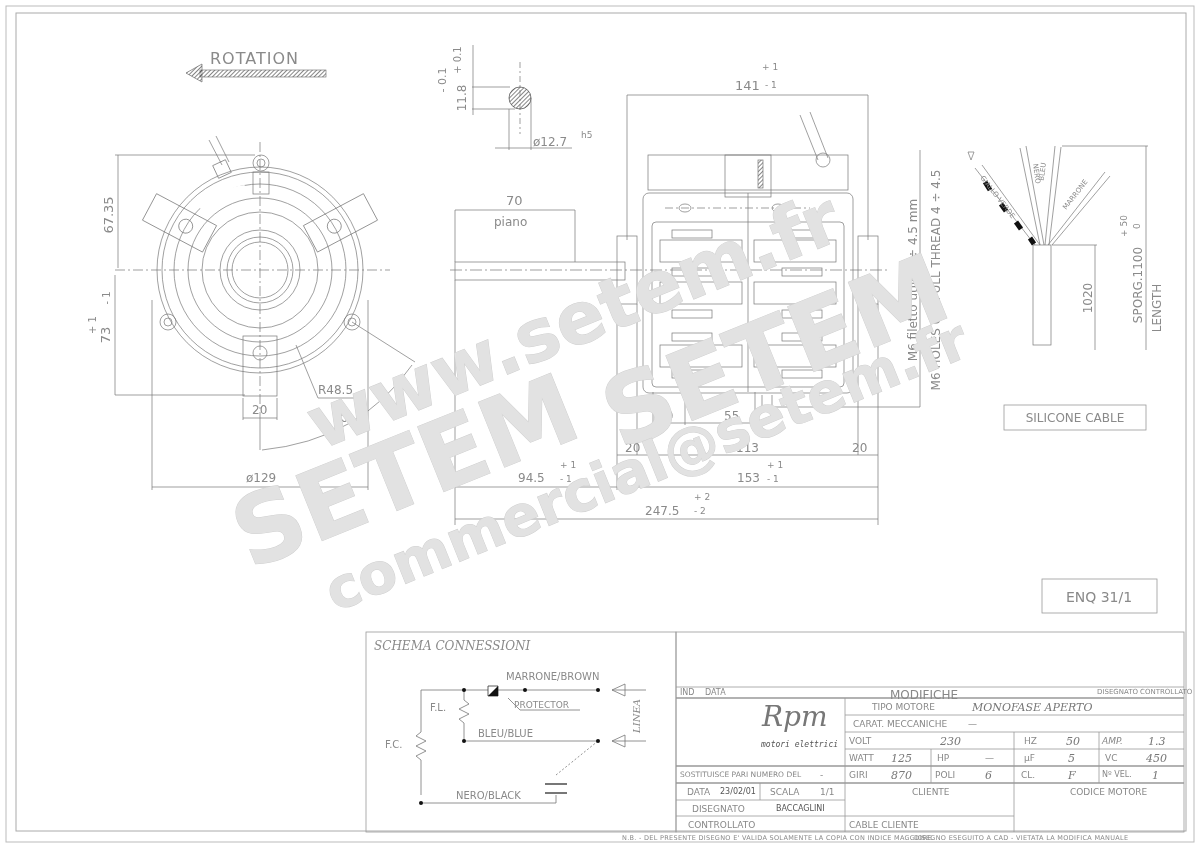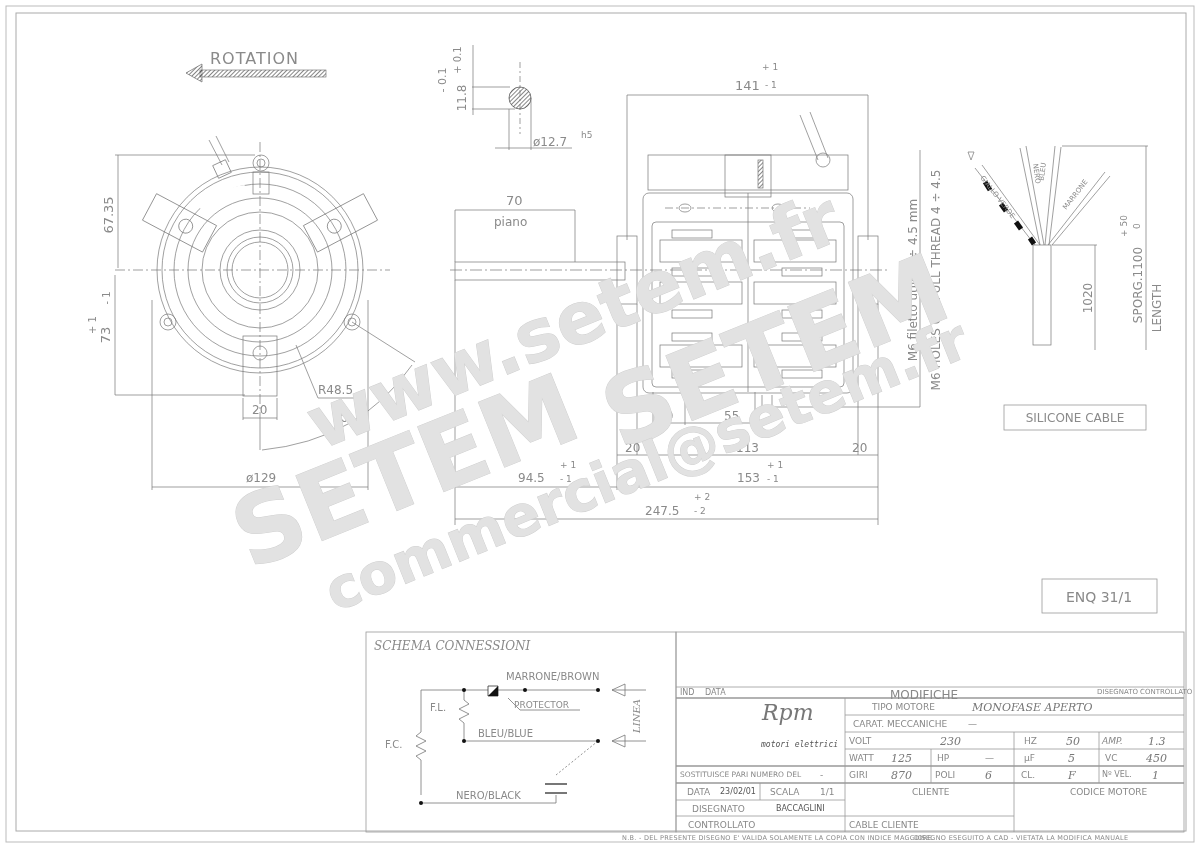--- a/index.html
+++ b/index.html
@@ -308,21 +308,21 @@
   <text x="210" y="64" font-size="16" letter-spacing="1">ROTATION</text>
 </svg>
 
 
 <span class="tb-cell" style="left:680px;top:688px;font-size:8px;">IND</span>
 <span class="tb-cell" style="left:705px;top:688px;font-size:8px;">DATA</span>
 <span class="tb-cell" style="left:890px;top:688px;font-size:12px;">MODIFICHE</span>
 <span class="tb-cell" style="left:1097px;top:688px;font-size:7px;">DISEGNATO</span>
 <span class="tb-cell" style="left:1140px;top:688px;font-size:7px;">CONTROLLATO</span>
 
-<span class="abs" style="left:762px;top:700px;font-size:22px;color:#777;font-family:'DejaVu Serif',serif;font-style:italic;">Rpm</span>
+<span class="abs" style="left:762px;top:700px;font-size:28px;color:#777;font-family:'DejaVu Serif',serif;font-style:italic;">Rpm</span>
 <span class="abs" style="left:761px;top:740px;font-size:8px;color:#555;font-family:'DejaVu Sans Mono',monospace;font-style:italic;">motori elettrici</span>
 
 <span class="tb-cell" style="left:872px;top:702px;">TIPO MOTORE</span>
 <span class="tb-val" style="left:972px;top:701px;">MONOFASE APERTO</span>
 <span class="tb-cell" style="left:853px;top:719px;">CARAT. MECCANICHE</span>
 <span class="tb-cell" style="left:968px;top:719px;">—</span>
 
 <span class="tb-cell" style="left:849px;top:736px;">VOLT</span>
 <span class="tb-val" style="left:940px;top:735px;">230</span>
 <span class="tb-cell" style="left:1024px;top:736px;">HZ</span>

